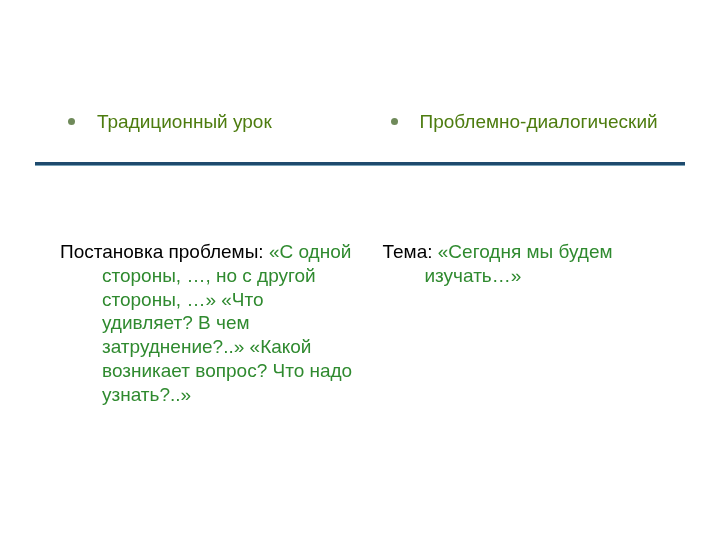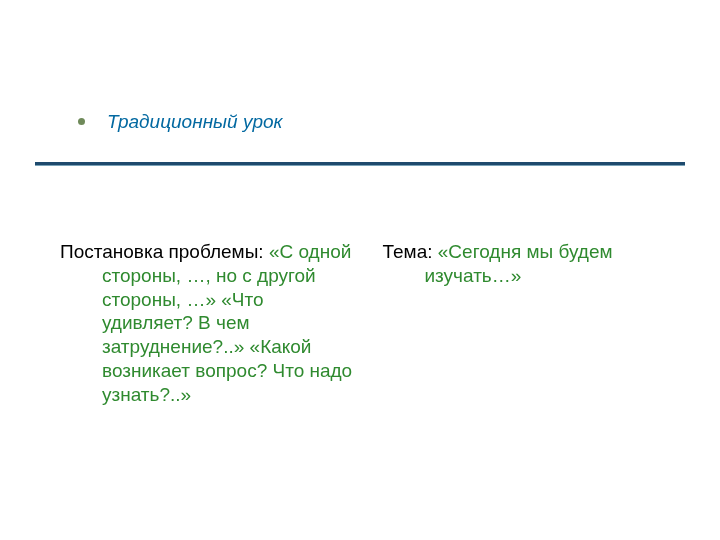--- a/index.html
+++ b/index.html
@@ -48,21 +48,21 @@
   .bullet {
     width: 7px;
     height: 7px;
     border-radius: 50%;
     background: #6f8a5a;
     margin-top: 8px;
     margin-right: 22px;
     margin-left: 8px;
     flex: none;
   }
-  .bullet-text { color: #0369a1; font-style: italic; }
+  .bullet-text { color: #4d7c0f; }
   .body-block {
     position: absolute;
     left: 60px;
     right: 45px;
     top: 240px;
     display: flex;
   }
   .body-col {
     flex: 1;
     padding-right: 20px;
@@ -88,20 +88,26 @@
 
 <div class="slide">
 
   <div class="columns">
     <div class="col">
       <div class="bullet-line">
         <span class="bullet"></span>
         <span class="bullet-text">Традиционный урок</span>
       </div>
     </div>
+    <div class="col">
+      <div class="bullet-line">
+        <span class="bullet"></span>
+        <span class="bullet-text">Проблемно-диалогический</span>
+      </div>
+    </div>
   </div>
 
   <div class="divider"></div>
 
   <div class="body-block">
     <div class="body-col">
       <div class="para hang">
         <span class="lbl">Постановка проблемы:</span><span class="grn"> «С одной стороны, …, но с другой стороны, …» «Что удивляет? В чем затруднение?..» «Какой возникает вопрос? Что надо узнать?..»</span>
       </div>
     </div>

